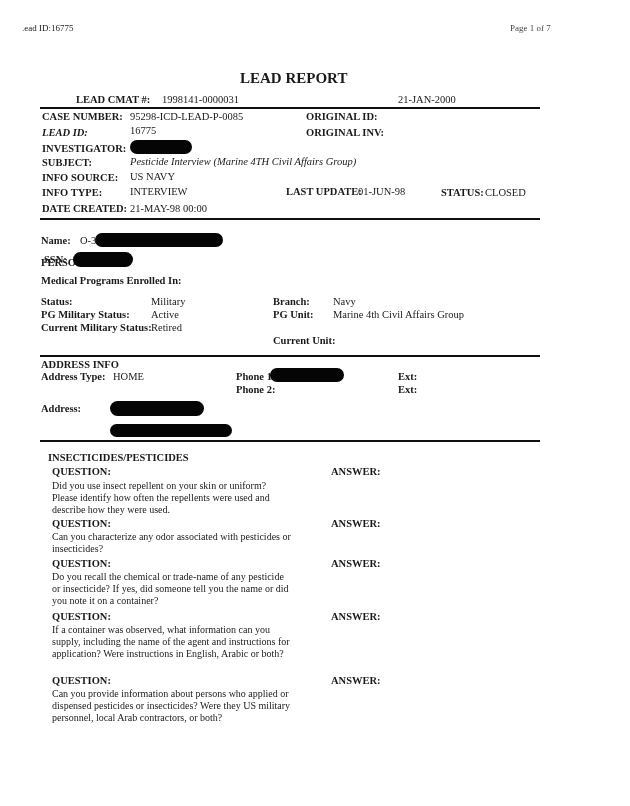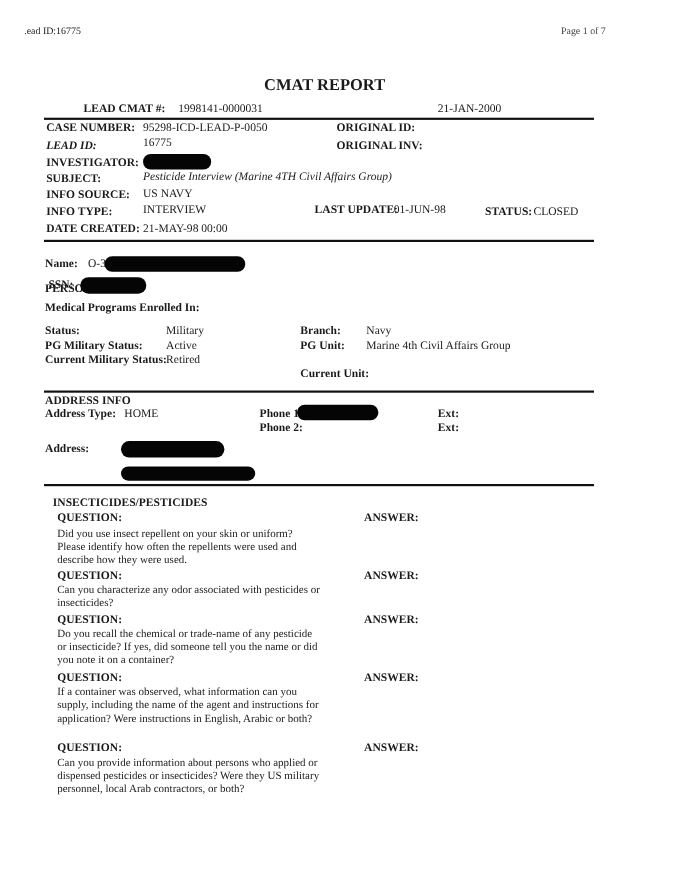--- a/index.html
+++ b/index.html
@@ -12,29 +12,29 @@
   .q{position:absolute;left:52px;width:240px;white-space:normal;line-height:12px;font-size:10px;}
   .qh{position:absolute;left:52px;font-weight:bold;font-size:10.5px;}
   .ah{position:absolute;left:297px;font-weight:bold;font-size:10.5px;margin-left:34px;}
 </style>
 </head>
 <body>
 
 <div class="abs" style="left:22px;top:23px;font-size:9px;">.ead ID:16775</div>
 <div class="abs" style="left:510px;top:23px;font-size:9px;color:#444;">Page  1 of   7</div>
 
-<div class="abs b" style="left:240px;top:70px;font-size:15px;">CMAT REPORT</div>
+<div class="abs b" style="left:240px;top:70px;font-size:15px;">LEAD REPORT</div>
 
 <div class="abs b" style="left:76px;top:94px;">LEAD CMAT #:</div>
 <div class="abs" style="left:162px;top:94px;">1998141-0000031</div>
 <div class="abs" style="left:398px;top:94px;">21-JAN-2000</div>
 <div class="rule" style="top:107px;"></div>
 
 <div class="abs b" style="left:42px;top:111px;">CASE NUMBER:</div>
-<div class="abs" style="left:130px;top:111px;">95298-ICD-LEAD-P-0050</div>
+<div class="abs" style="left:130px;top:111px;">95298-ICD-LEAD-P-0085</div>
 <div class="abs b" style="left:306px;top:111px;">ORIGINAL ID:</div>
 
 <div class="abs b" style="left:42px;top:127px;font-style:italic;">LEAD ID:</div>
 <div class="abs" style="left:130px;top:125px;">16775</div>
 <div class="abs b" style="left:306px;top:127px;">ORIGINAL INV:</div>
 
 <div class="abs b" style="left:42px;top:143px;">INVESTIGATOR:</div>
 <div class="redact" style="left:130px;top:140px;width:62px;height:14px;"></div>
 
 <div class="abs b" style="left:42px;top:157px;">SUBJECT:</div>

